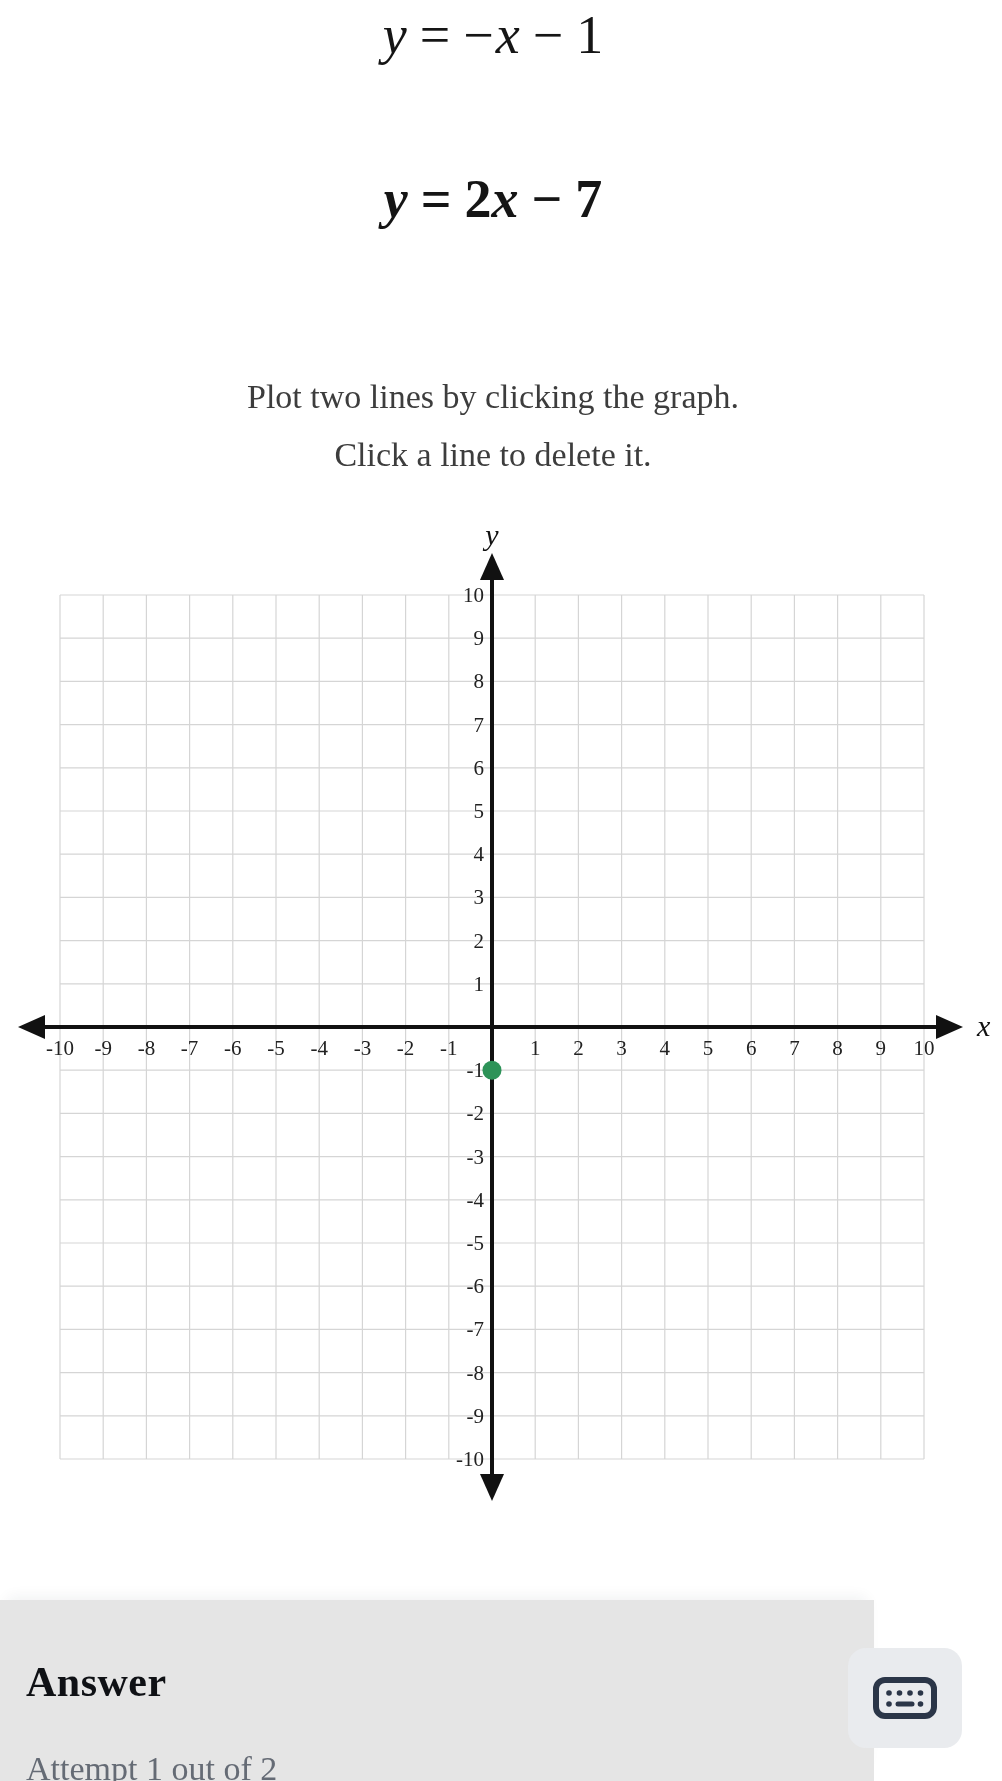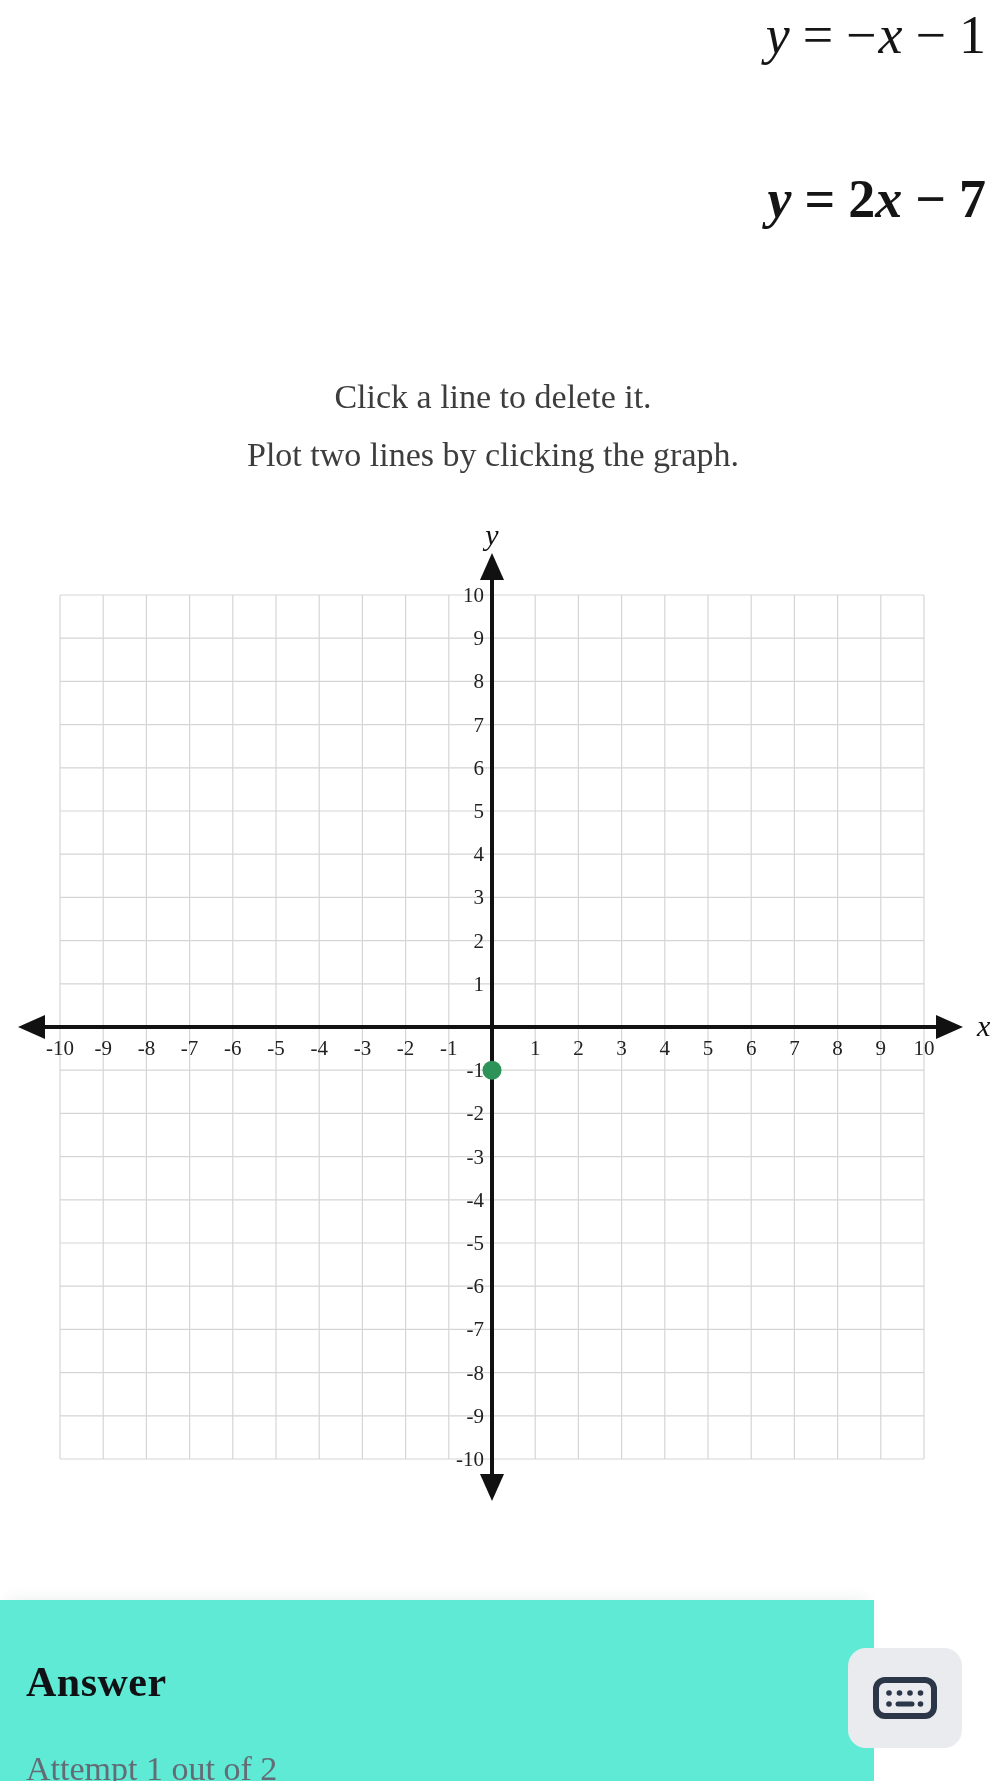--- a/index.html
+++ b/index.html
@@ -2,42 +2,42 @@
 <html><head>
 <meta charset="utf-8">
 <style>
   html,body{margin:0;padding:0;}
   body{
     width:1002px;height:1781px;position:relative;overflow:hidden;
     background:#ffffff;font-family:"Liberation Serif",serif;
   }
   
   .equation{
-    position:absolute;left:0;width:986px;text-align:right;
+    position:absolute;left:0;width:986px;text-align:center;
     font-size:54px;color:#151515;line-height:66px;white-space:nowrap;
   }
   #eq1{top:2px;}
   #eq2{top:166px;font-weight:bold;}
   .tk-var{font-style:italic;}
   .tk-op{margin:0 13px;}
   .tk-uminus{margin:0 2px 0 0;}
   
   .instructions{
     position:absolute;top:368px;left:0;width:986px;text-align:center;
     font-size:34px;line-height:58px;color:#3d3d3d;
   }
   
   #plane{
     position:absolute;top:510px;left:0;width:1002px;height:1010px;
     display:block;cursor:pointer;
   }
   
   .answer-panel{
     position:absolute;top:1600px;left:0;width:874px;height:181px;
-    background:#5eead4;
+    background:#e5e5e5;
     box-shadow:0 -10px 14px -8px rgba(30,40,60,0.07);
   }
   .answer-title{
     position:absolute;left:26px;top:58px;
     font-size:42px;font-weight:bold;color:#0f1115;letter-spacing:0.5px;
   }
   .attempt-text{
     position:absolute;left:26px;top:150px;
     font-size:34px;color:#656b75;white-space:nowrap;
   }
@@ -48,22 +48,22 @@
   }
 </style>
 </head>
 <body>
 
 <div class="equation" id="eq1"><span class="tk-var">y</span><span class="tk-op">=</span><span class="tk-uminus">−</span><span class="tk-var">x</span><span class="tk-op">−</span><span class="tk-num">1</span></div>
 
 <div class="equation" id="eq2"><span class="tk-var">y</span><span class="tk-op">=</span><span class="tk-num">2</span><span class="tk-var">x</span><span class="tk-op">−</span><span class="tk-num">7</span></div>
 
 <div class="instructions">
+  <div>Plot two lines by clicking the graph.</div>
   <div>Click a line to delete it.</div>
-  <div>Plot two lines by clicking the graph.</div>
 </div>
 
 <svg id="plane" viewBox="0 0 1002 1010" xmlns="http://www.w3.org/2000/svg">
     <line x1="60" y1="85" x2="60" y2="949" stroke="#d5d5d5" stroke-width="1.2"></line>
     <line x1="103.19999999999999" y1="85" x2="103.19999999999999" y2="949" stroke="#d5d5d5" stroke-width="1.2"></line>
     <line x1="146.39999999999998" y1="85" x2="146.39999999999998" y2="949" stroke="#d5d5d5" stroke-width="1.2"></line>
     <line x1="189.59999999999997" y1="85" x2="189.59999999999997" y2="949" stroke="#d5d5d5" stroke-width="1.2"></line>
     <line x1="232.79999999999995" y1="85" x2="232.79999999999995" y2="949" stroke="#d5d5d5" stroke-width="1.2"></line>
     <line x1="276" y1="85" x2="276" y2="949" stroke="#d5d5d5" stroke-width="1.2"></line>
     <line x1="319.2" y1="85" x2="319.2" y2="949" stroke="#d5d5d5" stroke-width="1.2"></line>

